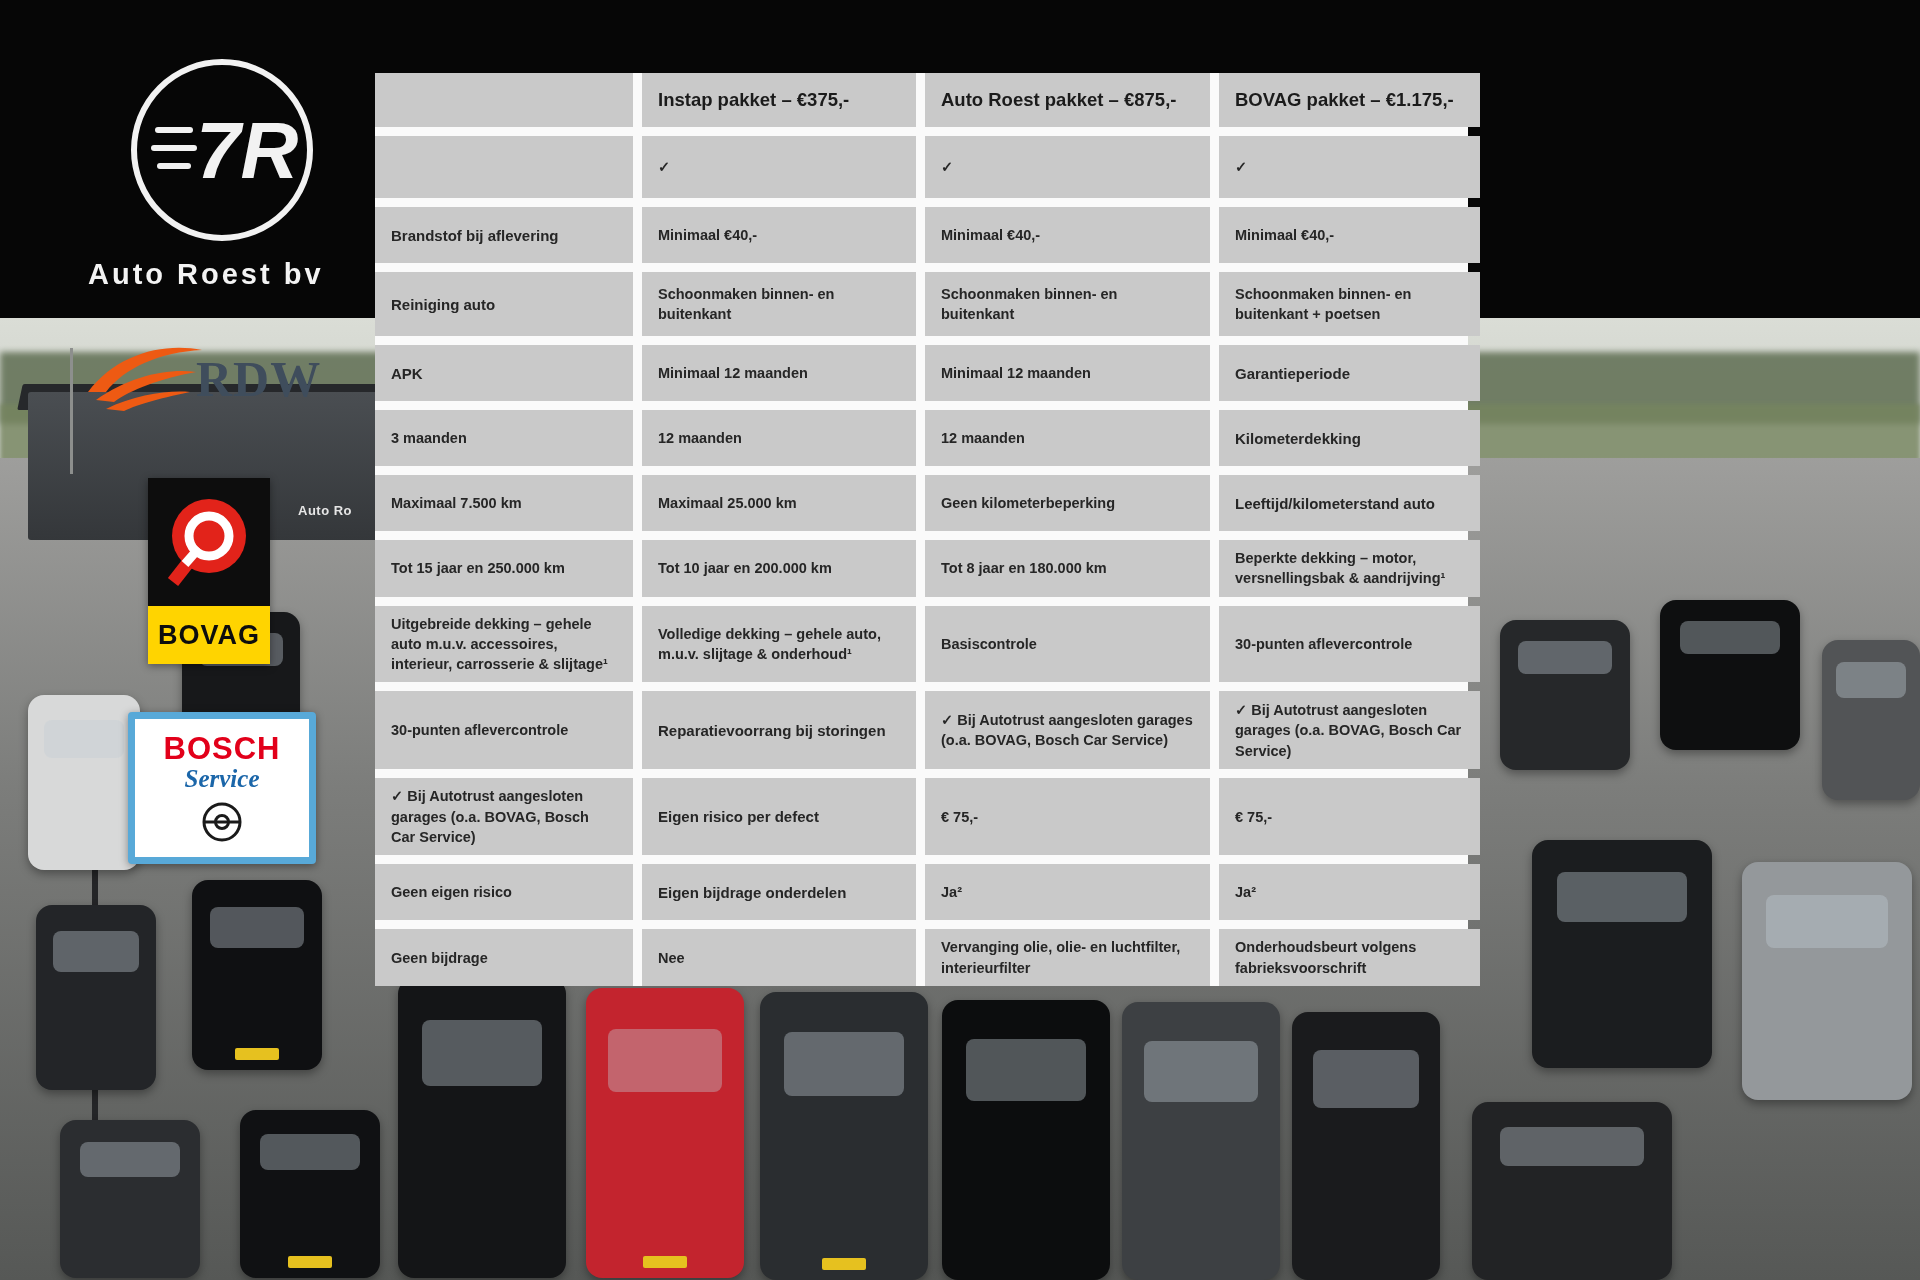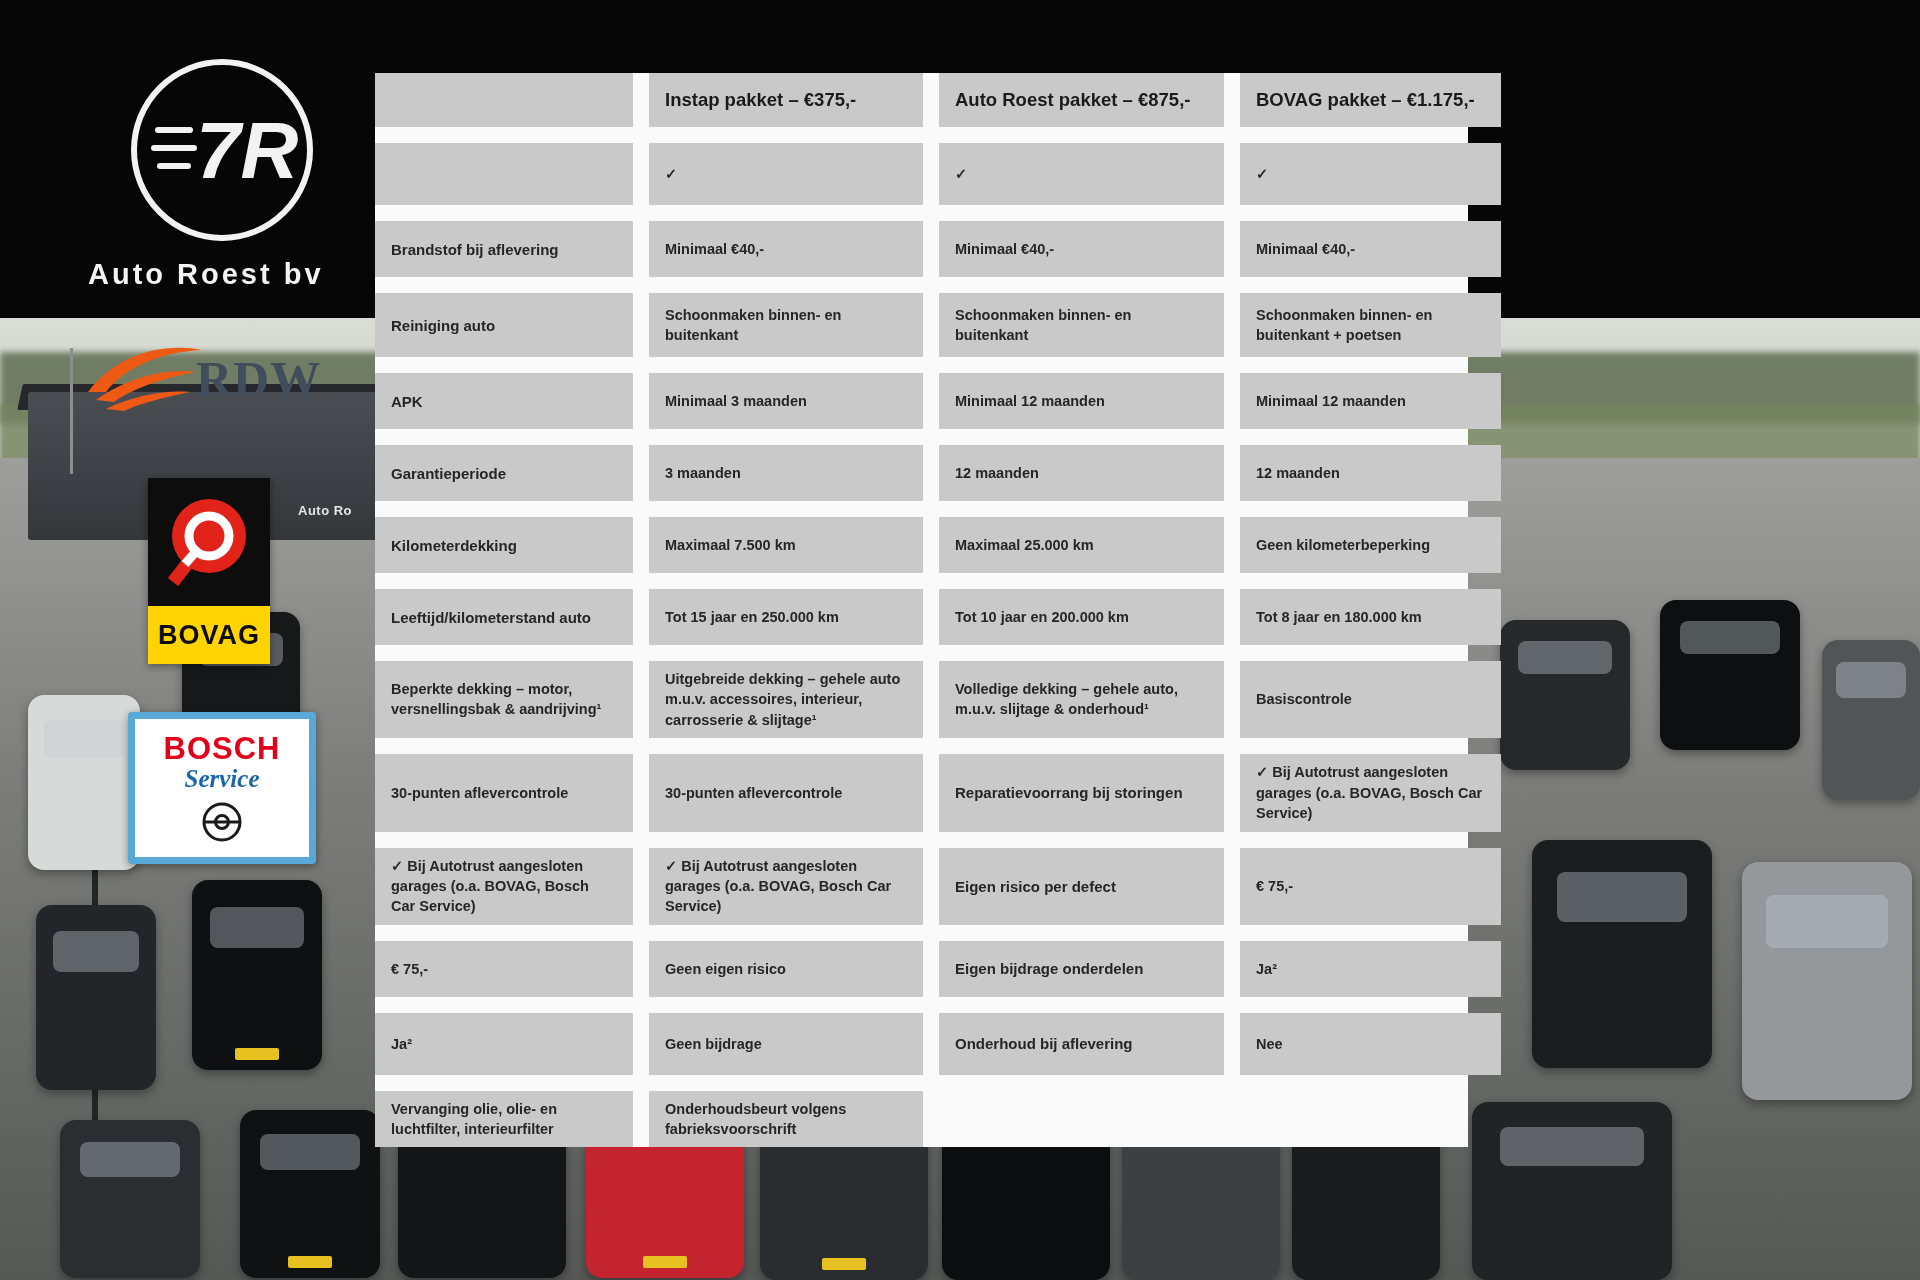--- a/index.html
+++ b/index.html
@@ -53,21 +53,21 @@
   
   .bosch{position:absolute;left:128px;top:712px;width:166px;z-index:3;background:#ffffff;
        border:7px solid #58a9d8;border-radius:4px;display:flex;flex-direction:column;
        align-items:center;padding:12px 4px 12px;box-shadow:0 2px 8px rgba(0,0,0,.4);}
   .bosch-top{color:#e2001a;font-size:31px;font-weight:800;letter-spacing:1px;}
   .bosch-bottom{color:#1b66a9;font-family:"Liberation Serif",serif;font-style:italic;
        font-weight:700;font-size:25px;margin-top:-2px;}
   .bosch-symbol{margin-top:6px;}
   
   .pkg-table{position:absolute;left:375px;top:73px;width:1093px;z-index:2;
-       display:grid;grid-template-columns:258px 274px 285px 261px;gap:16px;
+       display:grid;grid-template-columns:258px 274px 285px 261px;gap:9px;
        background:#fafafa;}
   .cell{background:#c9c9c9;display:flex;align-items:center;
        padding:8px 16px;color:#262626;font-weight:700;font-size:14.5px;
        line-height:1.4;min-height:40px;box-sizing:border-box;}
   .hd{font-size:18.5px;color:#1b1b1b;min-height:54px;}
   .lab{font-size:15px;}
   .h62{min-height:62px;} .h56{min-height:56px;} .h64{min-height:64px;} .h78{min-height:78px;}
 </style>
 </head>
 <body>
@@ -178,21 +178,20 @@
   <div class="cell">Minimaal €40,-</div>
   <div class="cell">Minimaal €40,-</div>
   <div class="cell">Minimaal €40,-</div>
 
   <div class="cell lab h64">Reiniging auto</div>
   <div class="cell">Schoonmaken binnen- en buitenkant</div>
   <div class="cell">Schoonmaken binnen- en buitenkant</div>
   <div class="cell">Schoonmaken binnen- en buitenkant + poetsen</div>
 
   <div class="cell lab h56">APK</div>
-  <div class="cell">Minimaal 3 maanden</div>
   <div class="cell">Minimaal 12 maanden</div>
   <div class="cell">Minimaal 12 maanden</div>
 
   <div class="cell lab h56">Garantieperiode</div>
   <div class="cell">3 maanden</div>
   <div class="cell">12 maanden</div>
   <div class="cell">12 maanden</div>
 
   <div class="cell lab h56">Kilometerdekking</div>
   <div class="cell">Maximaal 7.500 km</div>
@@ -220,17 +219,16 @@
   <div class="cell lab h56">Eigen risico per defect</div>
   <div class="cell">€ 75,-</div>
   <div class="cell">€ 75,-</div>
   <div class="cell">Geen eigen risico</div>
 
   <div class="cell lab h56">Eigen bijdrage onderdelen</div>
   <div class="cell">Ja²</div>
   <div class="cell">Ja²</div>
   <div class="cell">Geen bijdrage</div>
 
-  <div class="cell lab h62">Onderhoud bij aflevering</div>
   <div class="cell">Nee</div>
   <div class="cell">Vervanging olie, olie- en luchtfilter, interieurfilter</div>
   <div class="cell">Onderhoudsbeurt volgens fabrieksvoorschrift</div>
 </div>
 
 </body></html>

